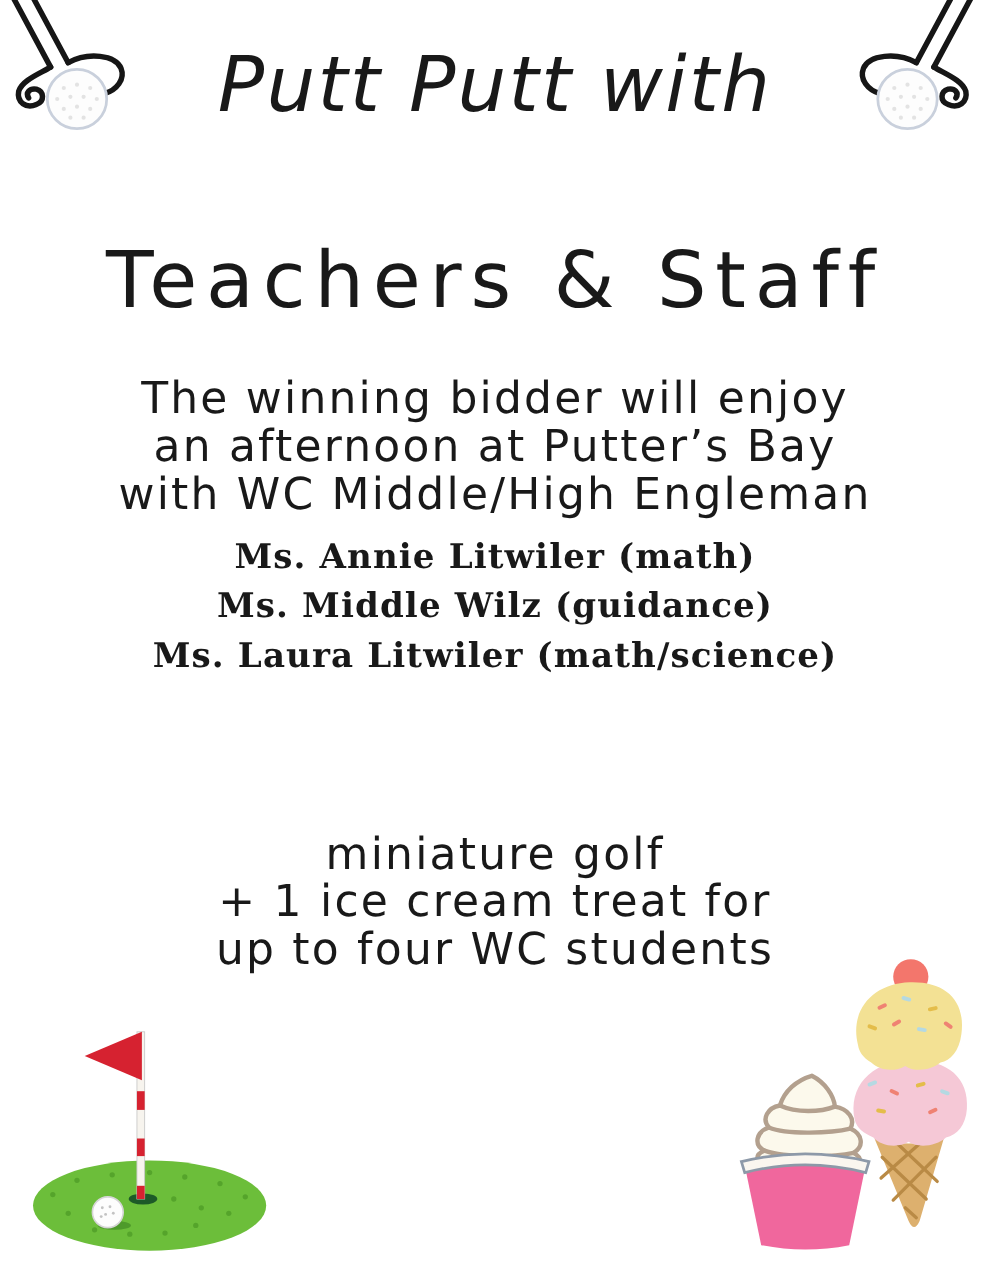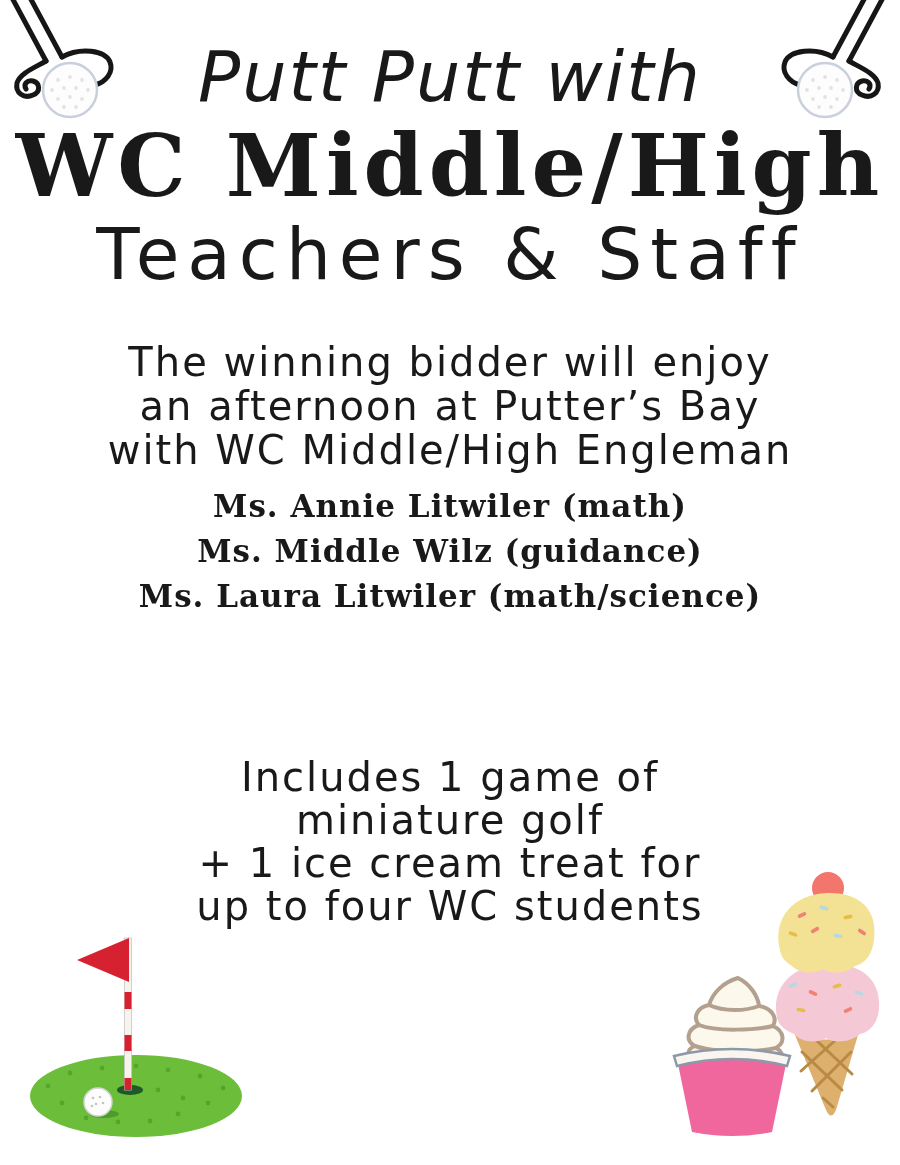--- a/index.html
+++ b/index.html
@@ -75,38 +75,36 @@
             <circle cx="70" cy="97" r="1.9"></circle>
           <circle cx="82" cy="99" r="1.9"></circle>
             <circle cx="64" cy="107" r="1.9"></circle>
             <circle cx="76" cy="107" r="1.9"></circle>
         </g>
       </g>
     </g>
   </svg>
 
   <div class="line t1">Putt Putt with</div>
-  <div class="line t2">WC Middle/High</div>
   <div class="line t3">Teachers &amp; Staff</div>
 
   <div class="para p1">
     <div class="pl">The winning bidder will enjoy</div>
     <div class="pl">an afternoon at Putter’s Bay</div>
     <div class="pl">with WC Middle/High Engleman</div>
   </div>
 
   <div class="para names">
     <div class="pl">Ms. Annie Litwiler (math)</div>
     <div class="pl">Ms. Middle Wilz (guidance)</div>
     <div class="pl">Ms. Laura Litwiler (math/science)</div>
   </div>
 
 
   <div class="para p3">
-    <div class="pl">Includes 1 game of</div>
     <div class="pl">miniature golf</div>
     <div class="pl">+ 1 ice cream treat for</div>
     <div class="pl">up to four WC students</div>
   </div>
 
   <svg class="abs" style="left:18px;top:918px" width="235" height="230" viewBox="0 0 235 230">
     <ellipse cx="118" cy="178" rx="106" ry="41" fill="#6cbe3a"></ellipse>
     <g fill="#55a42b">
       <circle cx="30" cy="168" r="2.4"></circle>
         <circle cx="52" cy="155" r="2.4"></circle>

